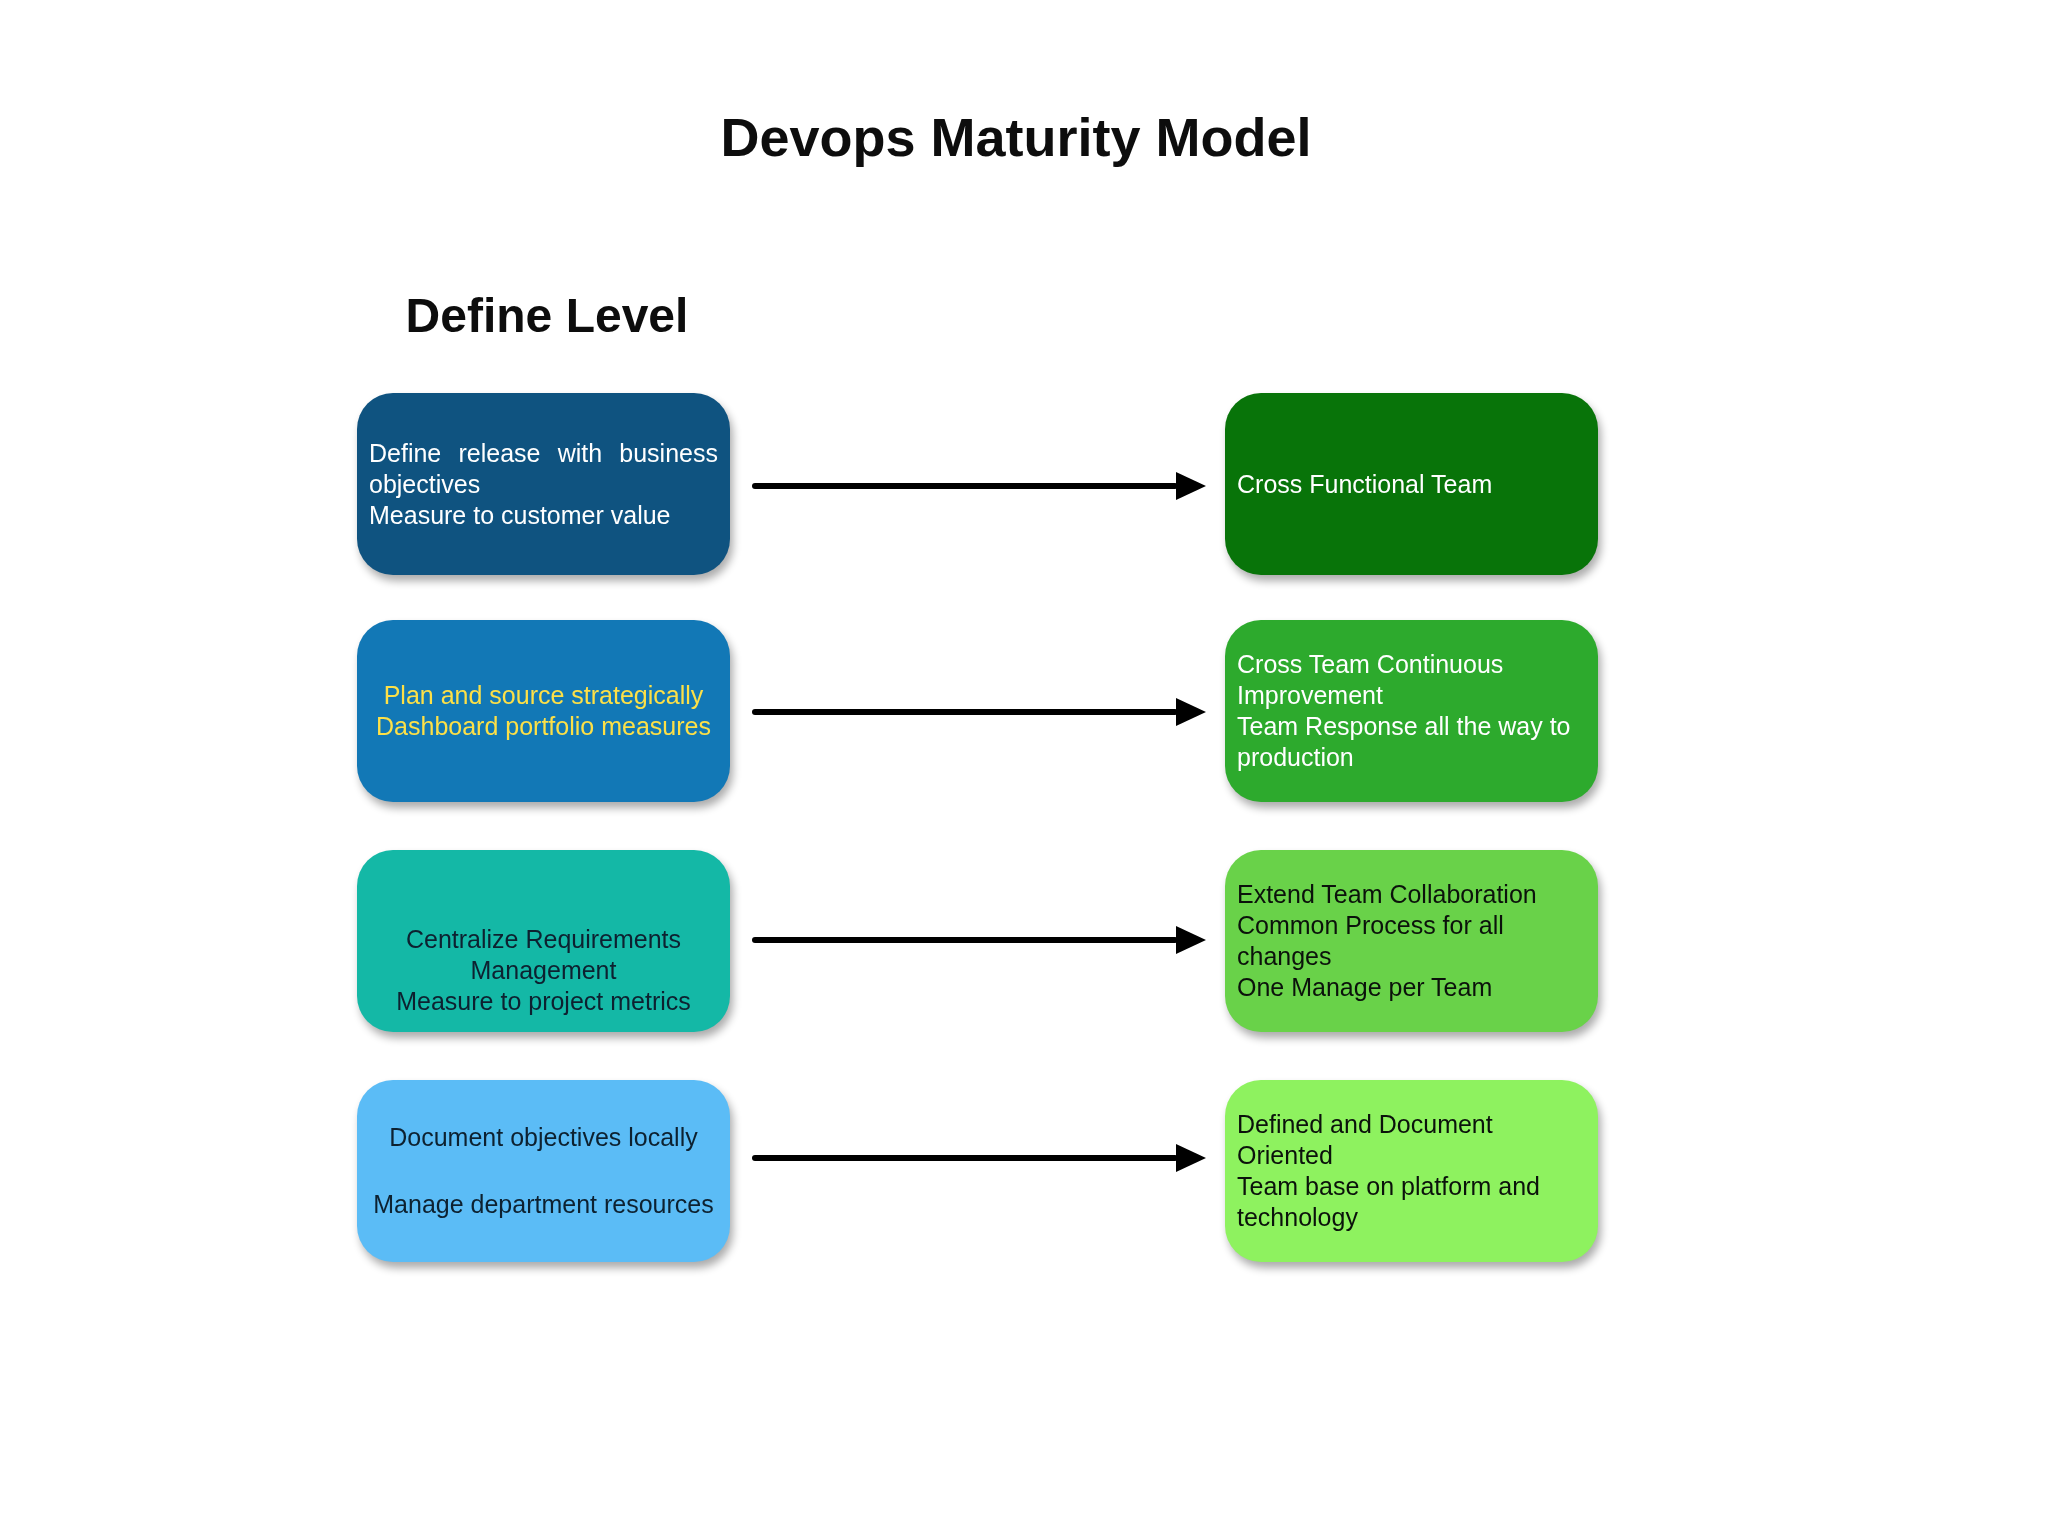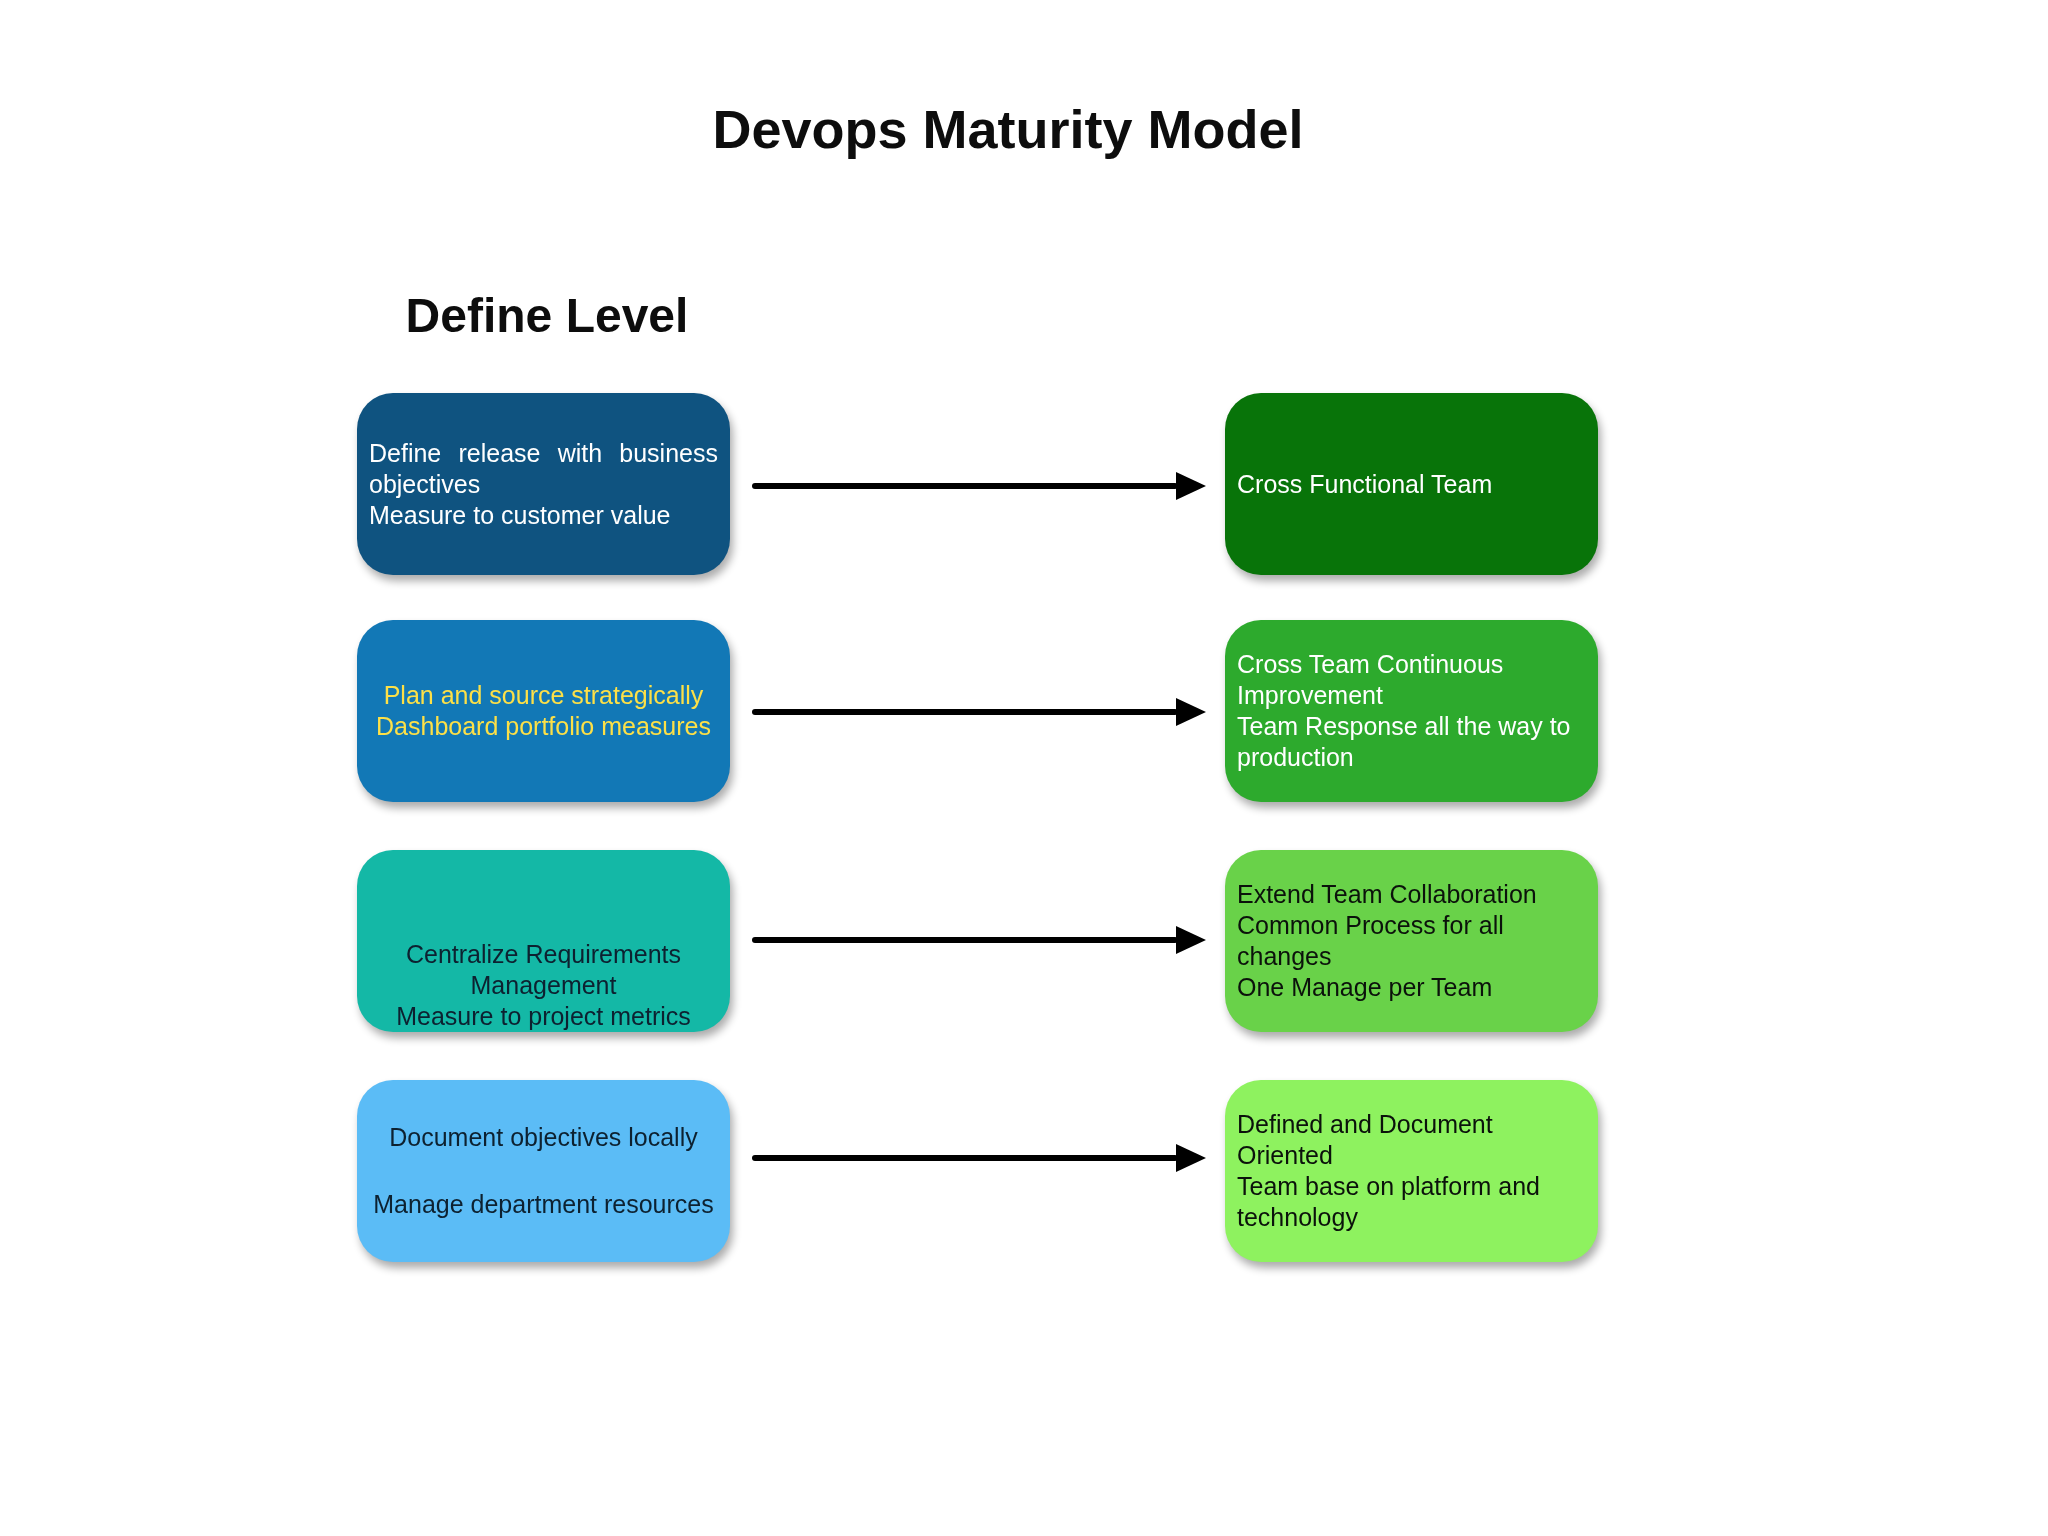--- a/index.html
+++ b/index.html
@@ -9,21 +9,21 @@
     width: 2048px;
     height: 1536px;
     background: #ffffff;
     overflow: hidden;
   }
   .diagram-title {
     position: absolute;
     top: 90px;
     left: 0;
     width: 2000px;
-    margin: 8px;
+    margin: 16px;
     text-align: center;
     font-size: 54px;
     font-weight: 700;
     color: #0d0d0d;
     letter-spacing: 0px;
   }
   .col-header {
     position: absolute;
     width: 500px;
     text-align: center;
@@ -35,21 +35,21 @@
   .col-header.right { left: 1167px; top: 292px; }
   .box {
     position: absolute;
     width: 373px;
     height: 182px;
     border-radius: 36px;
     box-shadow: 3px 6px 8px rgba(0,0,0,0.33);
     display: flex;
     flex-direction: column;
     justify-content: center;
-    padding: 0 12px;
+    padding: 15px 12px;
     box-sizing: border-box;
     font-size: 25px;
     line-height: 31px;
     font-weight: 400;
   }
   .box.center { align-items: center; text-align: center; }
   .box.left   { align-items: flex-start; text-align: left; }
   .line { white-space: nowrap; max-width: 100%; }
   .line.jline {
     display: flex;

